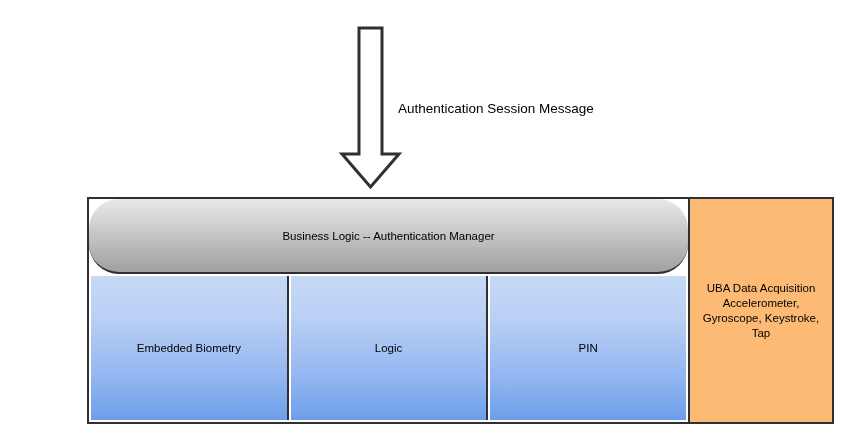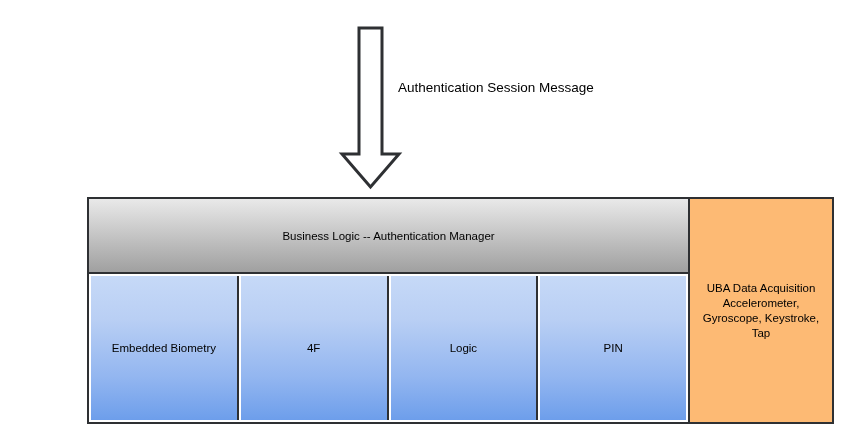--- a/index.html
+++ b/index.html
@@ -23,21 +23,21 @@
     top: 26px;
     width: 66px;
     height: 164px;
   }
   #flow-arrow svg { display: block; }
 
   
   #arrow-label {
     position: absolute;
     left: 398px;
-    top: 78px;
+    top: 99px;
     font-size: 13.5px;
     line-height: 19px;
     color: #000000;
     white-space: nowrap;
   }
 
   
   #system-container {
     position: absolute;
     left: 87px;
@@ -63,20 +63,21 @@
   
   #business-logic-bar {
     height: 75px;
     flex: 0 0 75px;
     background: linear-gradient(to bottom, #e9e9e9 0%, #dcdcdc 18%, #bdbdbd 60%, #a0a0a0 100%);
     border-bottom: 2px solid #2e3033;
     box-sizing: border-box;
     display: flex;
     align-items: center;
     justify-content: center;
+    border-radius: 30px;
   }
   #business-logic-label {
     font-size: 11.5px;
     color: #000000;
     text-align: center;
   }
 
   
   #authenticator-row {
     flex: 1 1 auto;
@@ -151,23 +152,20 @@
 
     <div id="business-logic-bar">
       <span id="business-logic-label">Business Logic -- Authentication Manager</span>
     </div>
 
     <div id="authenticator-row">
       <div class="authenticator-cell">
         <span class="authenticator-label">Embedded Biometry</span>
       </div>
       <div class="authenticator-cell">
-        <span class="authenticator-label">4F</span>
-      </div>
-      <div class="authenticator-cell">
         <span class="authenticator-label">Logic</span>
       </div>
       <div class="authenticator-cell">
         <span class="authenticator-label">PIN</span>
       </div>
     </div>
 
   </div>
 
   <div id="stack-uba-divider"></div>

